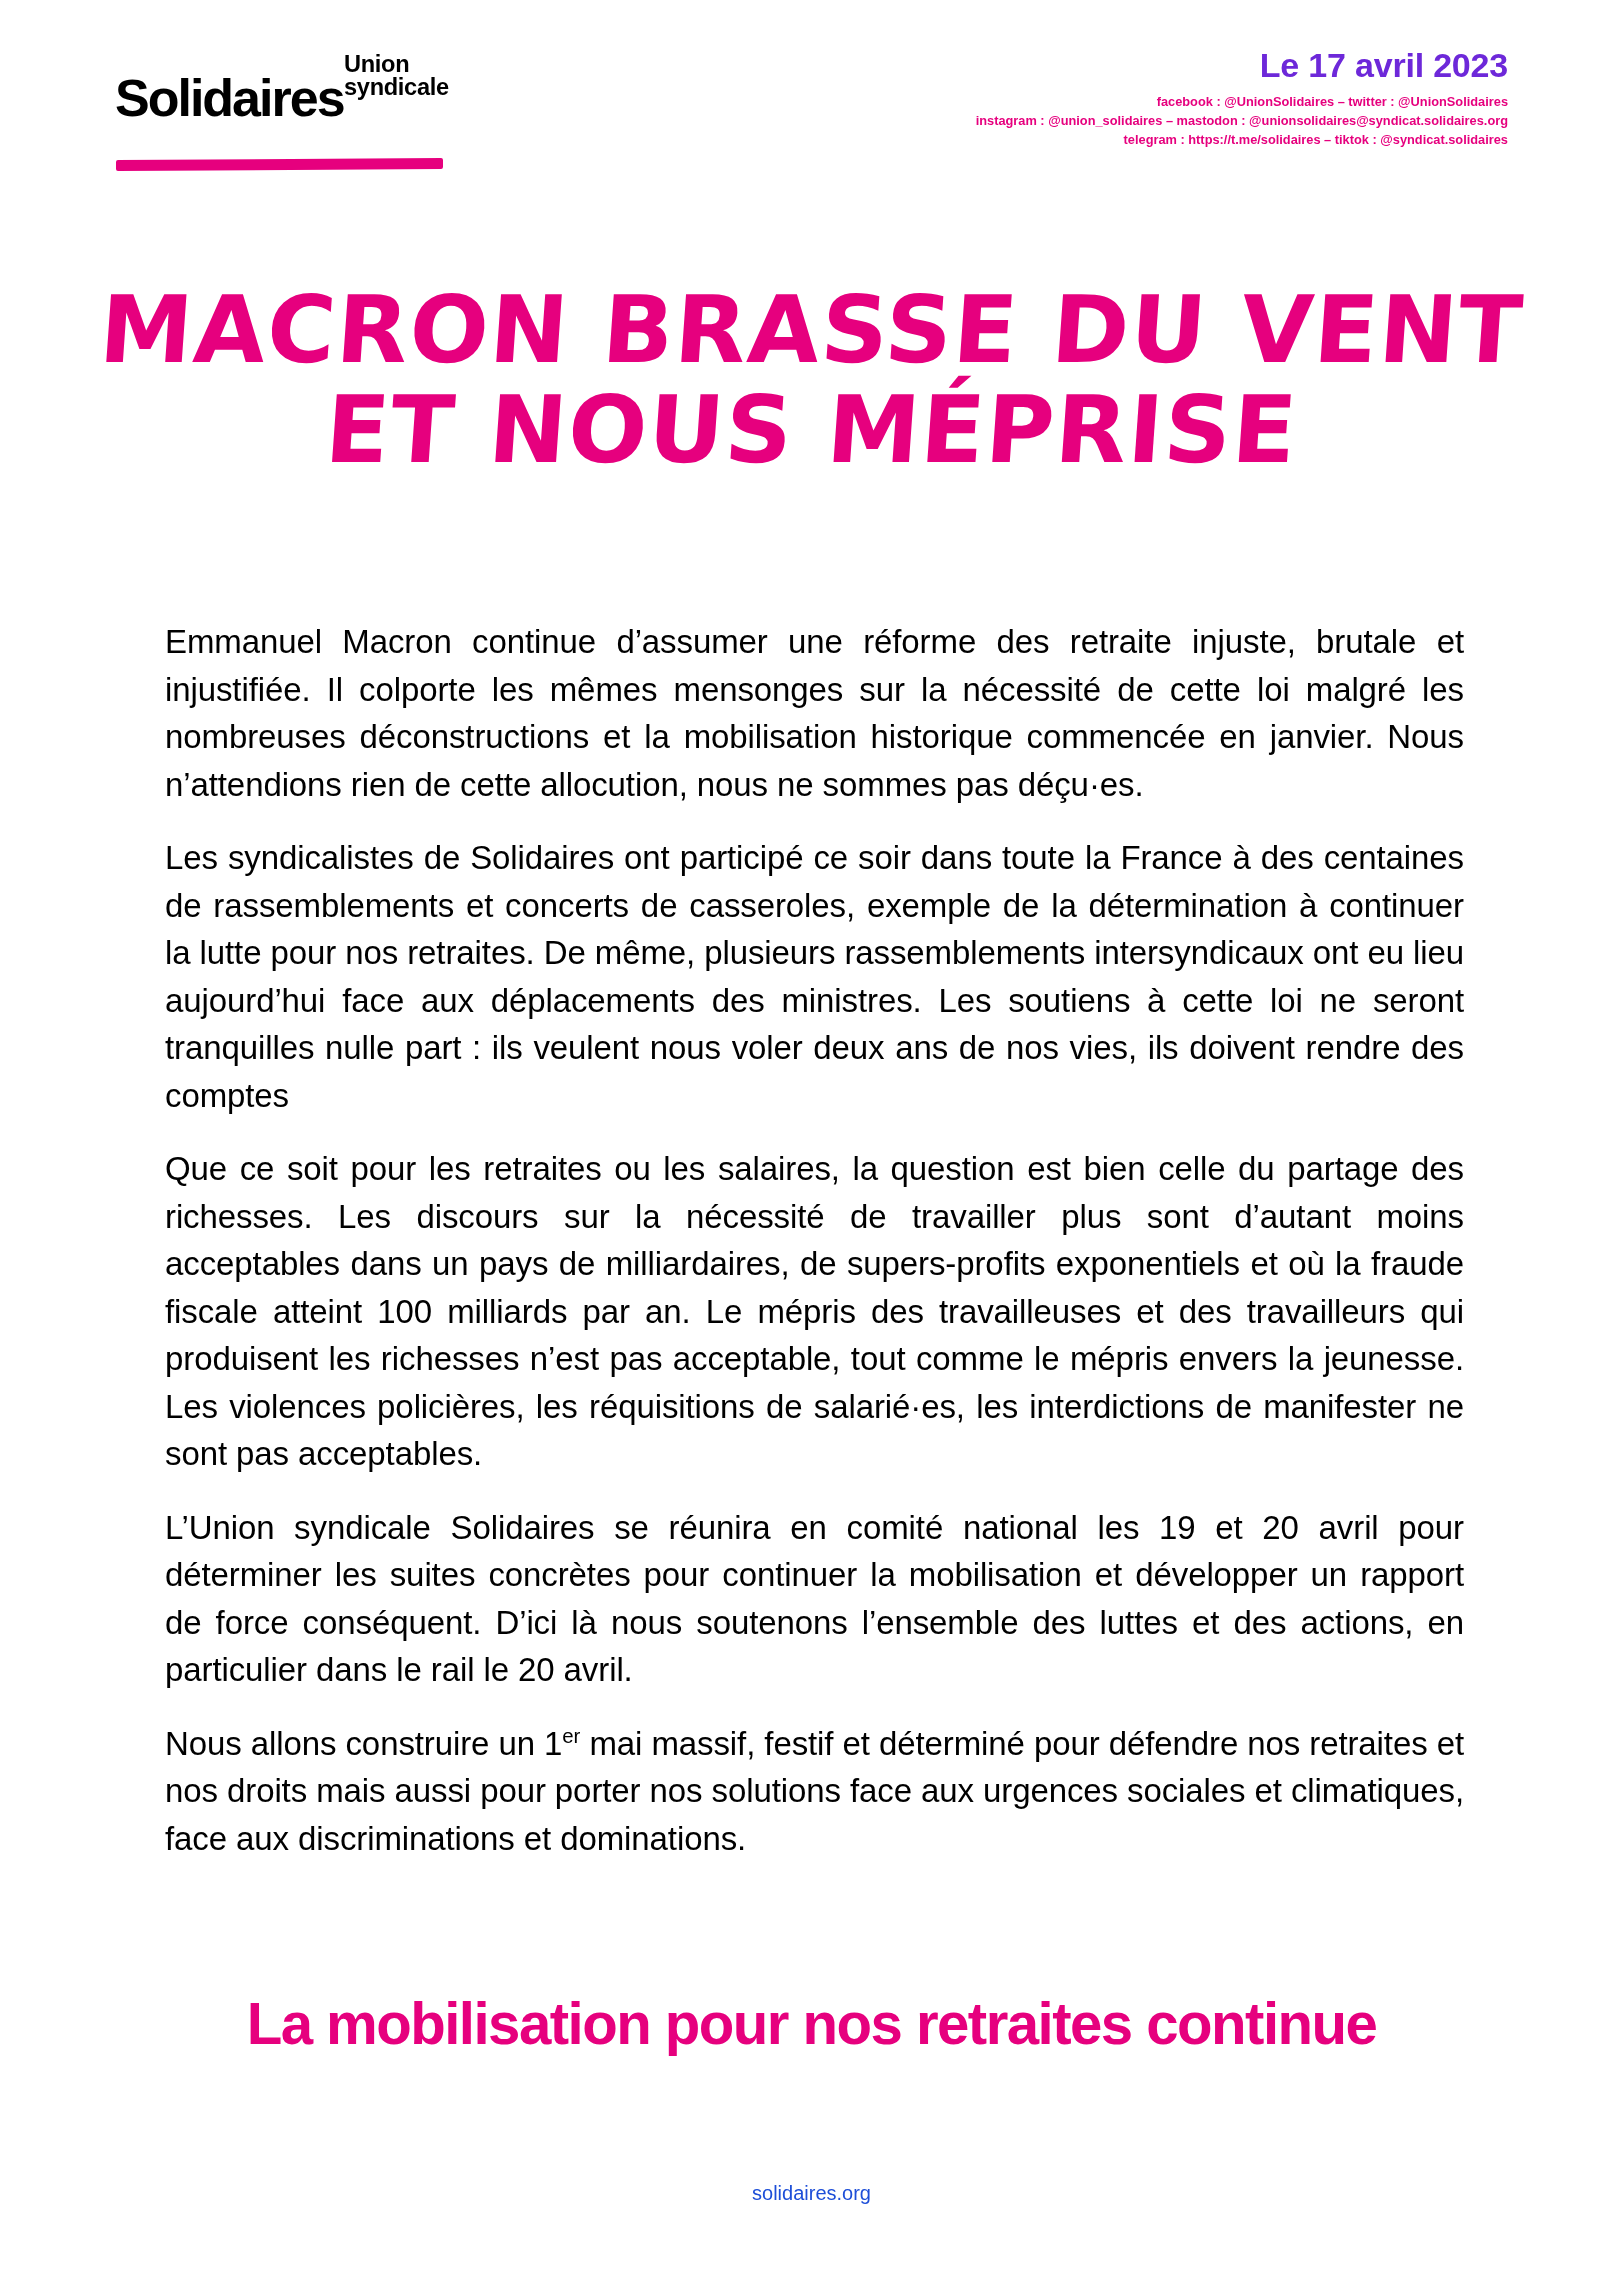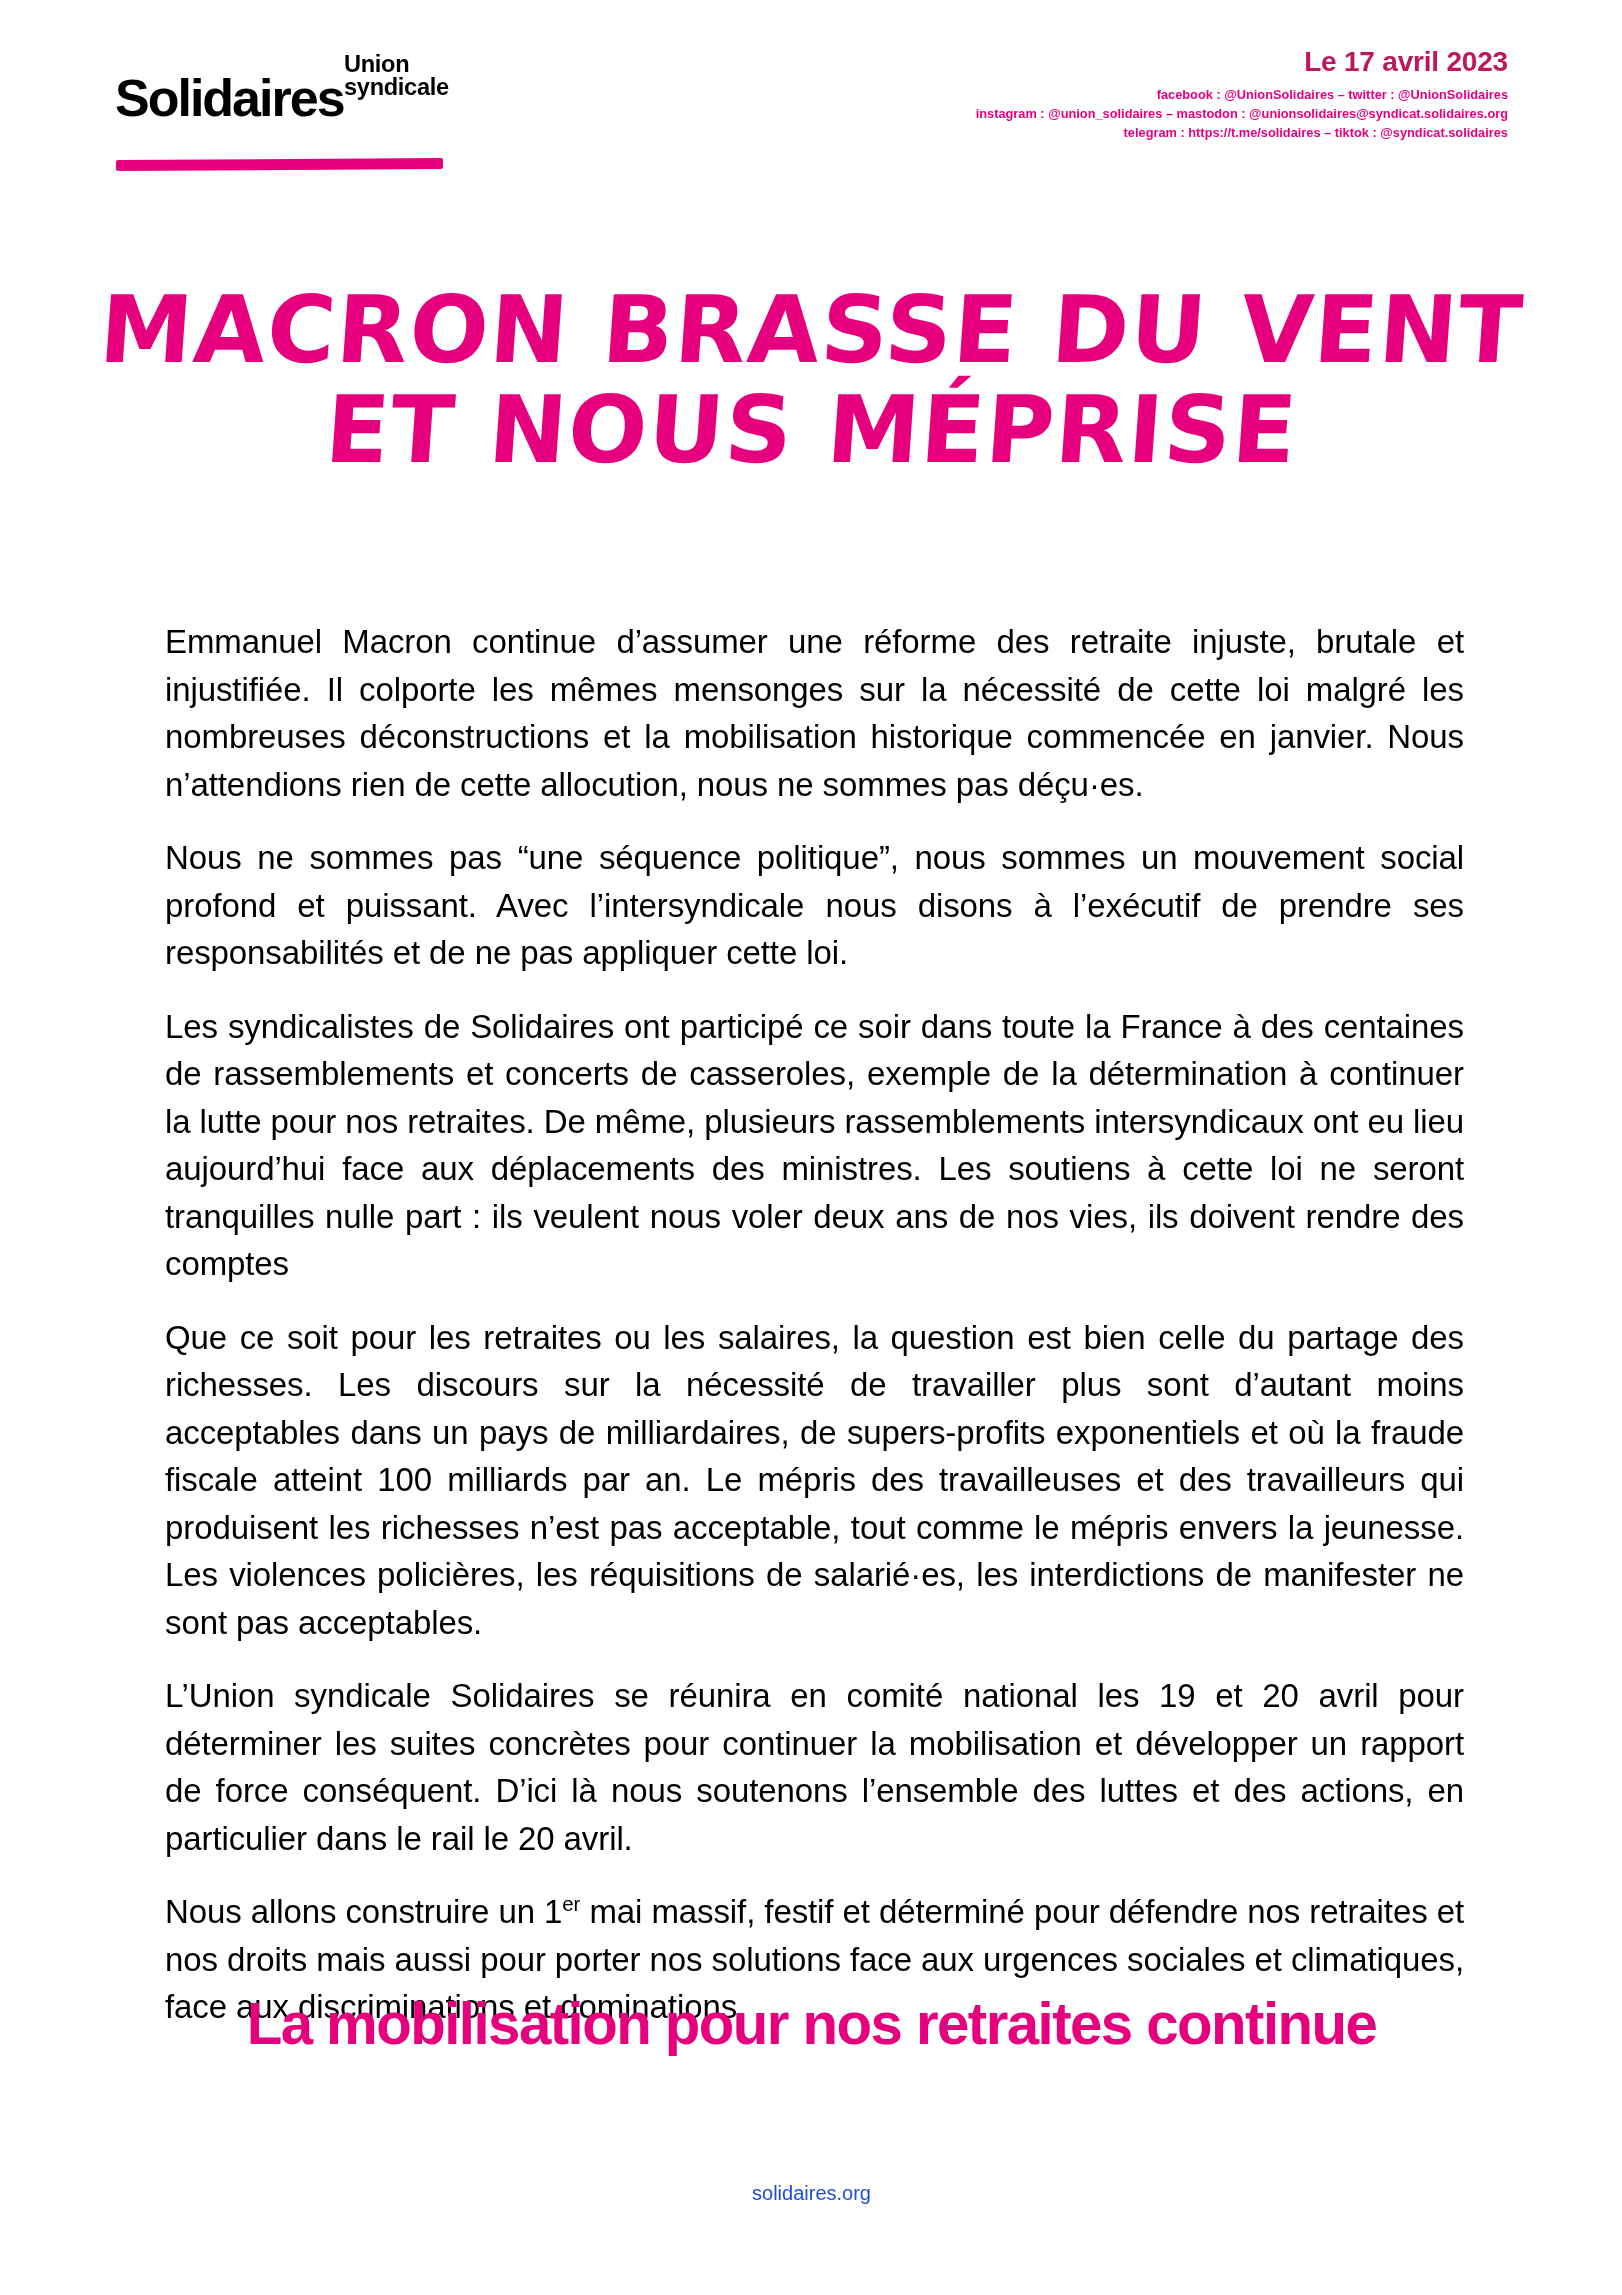--- a/index.html
+++ b/index.html
@@ -72,23 +72,23 @@
     border-radius: 2px;
   }
 
   .header-right {
     position: absolute;
     right: 0;
     top: 0;
     text-align: right;
   }
   .date-line {
-    color: #be185d;
-    font-weight: bold;
-    font-size: 28px;
+    color: #6d28d9;
+    font-weight: bold;
+    font-size: 34px;
     letter-spacing: -0.2px;
     margin-bottom: 6.5px;
   }
   .socials {
     color: #e6007e;
     font-weight: bold;
     font-size: 12.8px;
     line-height: 1.5;
   }
   .socials div { white-space: nowrap; text-align: right; }
@@ -187,21 +187,20 @@
 
   </div>
 
   <div class="title">
     <div class="title-line l1">Macron brasse du vent</div>
     <div class="title-line l2">et nous méprise</div>
   </div>
 
   <div class="content">
     <p>Emmanuel Macron continue d’assumer une réforme des retraite injuste, brutale et injustifiée. Il colporte les mêmes mensonges sur la nécessité de cette loi malgré les nombreuses déconstructions et la mobilisation historique commencée en janvier. Nous n’attendions rien de cette allocution, nous ne sommes pas déçu·es.</p>
-    <p>Nous ne sommes pas “une séquence politique”, nous sommes un mouvement social profond et puissant. Avec l’intersyndicale nous disons à l’exécutif de prendre ses responsabilités et de ne pas appliquer cette loi.</p>
     <p>Les syndicalistes de Solidaires ont participé ce soir dans toute la France à des centaines de rassemblements et concerts de casseroles, exemple de la détermination à continuer la lutte pour nos retraites. De même, plusieurs rassemblements intersyndicaux ont eu lieu aujourd’hui face aux déplacements des ministres. Les soutiens à cette loi ne seront tranquilles nulle part : ils veulent nous voler deux ans de nos vies, ils doivent rendre des comptes</p>
     <p>Que ce soit pour les retraites ou les salaires, la question est bien celle du partage des richesses. Les discours sur la nécessité de travailler plus sont d’autant moins acceptables dans un pays de milliardaires, de supers-profits exponentiels et où la fraude fiscale atteint 100 milliards par an. Le mépris des travailleuses et des travailleurs qui produisent les richesses n’est pas acceptable, tout comme le mépris envers la jeunesse. Les violences policières, les réquisitions de salarié·es, les interdictions de manifester ne sont pas acceptables.</p>
     <p>L’Union syndicale Solidaires se réunira en comité national les 19 et 20 avril pour déterminer les suites concrètes pour continuer la mobilisation et développer un rapport de force conséquent. D’ici là nous soutenons l’ensemble des luttes et des actions, en particulier dans le rail le 20 avril.</p>
     <p><span>Nous allons construire un 1</span><sup>er</sup><span> mai massif, festif et déterminé pour défendre nos retraites et nos droits mais aussi pour porter nos solutions face aux urgences sociales et climatiques, face aux discriminations et dominations.</span></p>
   </div>
 
   <div class="slogan">La mobilisation pour nos retraites continue</div>
 
   <div class="site">solidaires.org</div>
 

